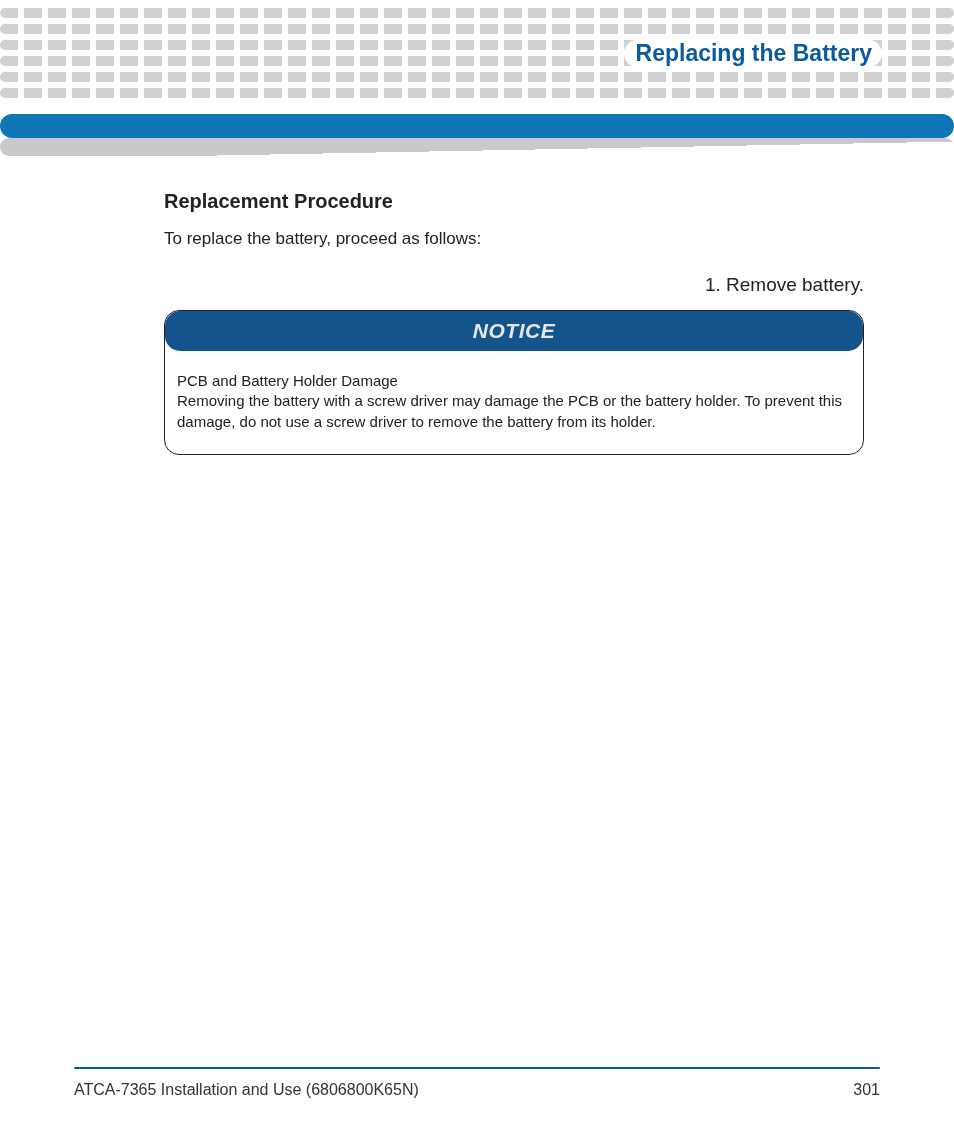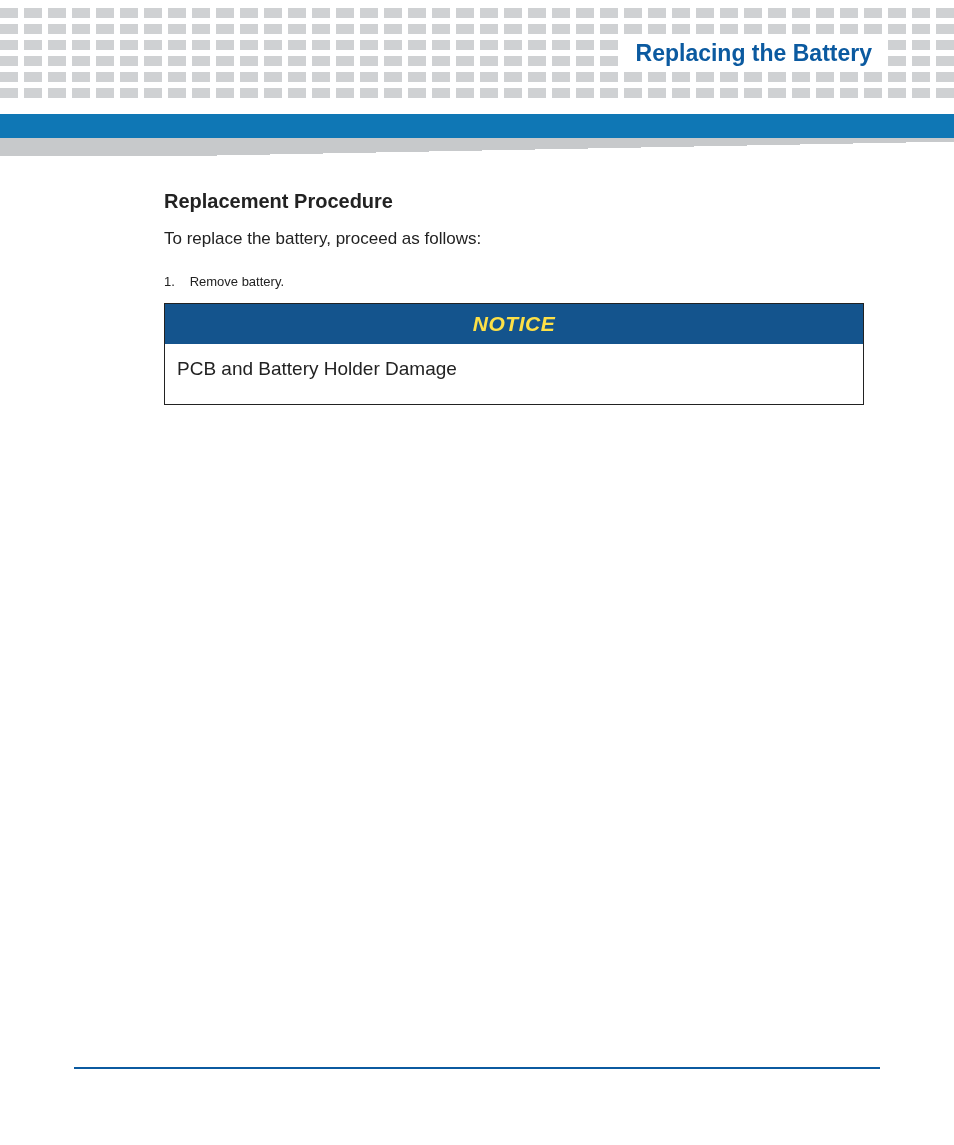--- a/index.html
+++ b/index.html
@@ -1,15 +1,15 @@
 <!DOCTYPE html>
 <html><head>
 <meta charset="utf-8">
 <style>
-  * { box-sizing: border-box; margin: 0; padding: 0; }
+  * { box-sizing: border-box; margin: 0; padding: 0; border-radius: 15px; }
   html, body { width: 954px; height: 1145px; font-family: "Myriad Pro", "Segoe UI", "Helvetica Neue", Arial, sans-serif; color: #222; background: #fff; }
   .page { position: relative; width: 954px; height: 1145px; }
   .dot-rows {
     position: absolute; left: 0; width: 954px; height: 10px;
     background: repeating-linear-gradient(to right, #cfd1d3 0 18px, #fff 18px 24px);
   }
   .dr1{top:8px}.dr2{top:24px}.dr3{top:40px}.dr4{top:56px}.dr5{top:72px}.dr6{top:88px}
 
   .chapter-title-wrap {
     position: absolute; right: 72px; top: 40px; background: #fff; padding: 0 10px 0 12px;
@@ -18,30 +18,30 @@
 
   .blue-bar { position: absolute; left: 0; top: 114px; width: 954px; height: 24px; background: #0f77b5; }
   .grey-wedge {
     position: absolute; left: 0; top: 138px; width: 954px; height: 18px;
     background: linear-gradient(to bottom right, #c7c9cb 0 60%, #fff 60% 100%);
   }
 
   .content { position: absolute; left: 164px; top: 190px; width: 700px; }
   .subhead { font-weight: 700; font-size: 20px; margin-bottom: 16px; }
   .lead { font-size: 17px; margin-bottom: 25px; }
-  .step { font-size: 13px; margin-bottom: 14px; }
+  .step { font-size: 19px; margin-bottom: 14px; text-align: right; }
   .step .num { display:inline-block; width: 22px; }
 
   .notice-box { border: 1px solid #222; margin: 12px 0 20px 0; }
   .notice-head {
-    background: #14548d; color: #fde047; text-align: center; font-weight: 800;
+    background: #14548d; color: #e5e5e5; text-align: center; font-weight: 800;
     font-style: italic; font-size: 21px; letter-spacing: 0.5px; padding: 8px 0;
     font-family: Arial, sans-serif;
   }
-  .notice-body { padding: 12px 12px 22px 12px; font-size: 19px; line-height: 1.35; }
+  .notice-body { padding: 20px 12px 22px 12px; font-size: 15px; line-height: 1.35; }
 
   .footer-rule { position: absolute; left: 74px; bottom: 76px; width: 806px; border-top: 2px solid #0b5aa0; }
   .footer { position: absolute; left: 74px; bottom: 46px; width: 806px; display: flex; justify-content: space-between; font-size: 16px; color: #333; }
 </style>
 </head>
 <body>
 
 <div class="page">
 
   <div class="dot-rows dr1"></div>
@@ -64,20 +64,25 @@
 
     <div class="step">
       <span class="num">1.</span>
       <span>Remove battery.</span>
     </div>
 
     <div class="notice-box">
       <div class="notice-head">NOTICE</div>
       <div class="notice-body">
         <div>PCB and Battery Holder Damage</div>
+        <div>Removing the battery with a screw driver may damage the PCB or the battery holder. To prevent this damage, do not use a screw driver to remove the battery from its holder.</div>
       </div>
     </div>
 
   </div>
 
   <div class="footer-rule"></div>
+  <div class="footer">
+    <span>ATCA-7365 Installation and Use (6806800K65N)</span>
+    <span>301</span>
+  </div>
 
 </div>
 
 </body></html>

